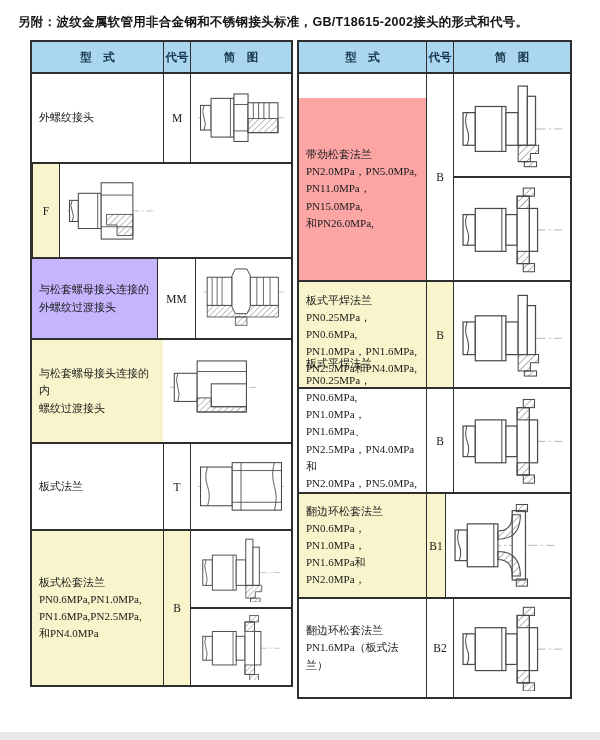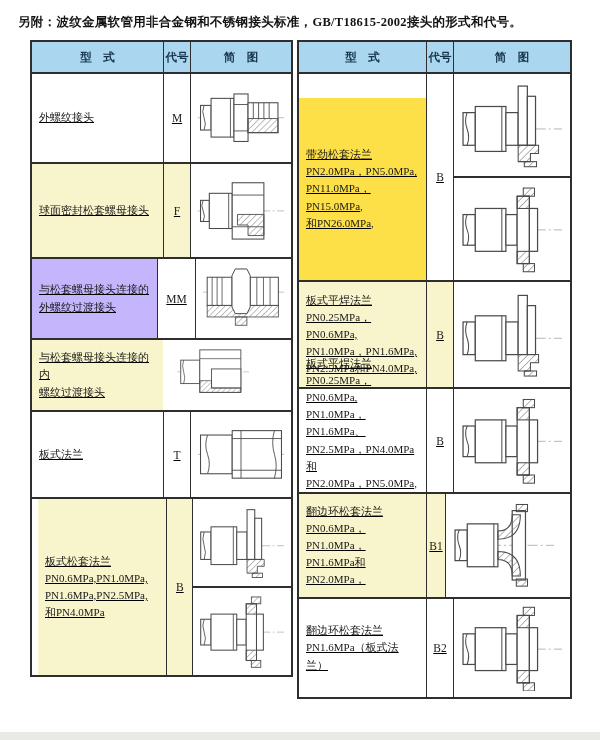--- a/index.html
+++ b/index.html
@@ -3,34 +3,34 @@
 <meta charset="utf-8">
 <style>
   html,body{margin:0;padding:0;}
   body{
     width:600px;height:740px;position:relative;background:#ffffff;
     font-family:"Liberation Sans",sans-serif;overflow:hidden;
   }
   .page-title{
     position:absolute;left:18px;top:14px;width:565px;
     font-size:12.5px;font-weight:bold;color:#141414;letter-spacing:.3px;
-    font-family:Liberation Serif, serif;
+    font-family:Liberation Sans, sans-serif;
   }
   .tbl{
     position:absolute;top:40px;display:flex;flex-direction:column;
     border:2px solid #2e2e2e;background:#fff;box-sizing:border-box;
   }
   #tblL{left:30px;width:263px;}
   #tblR{left:297px;width:275px;}
   .hrow{display:flex;flex:none;height:32px;box-sizing:border-box;
     border-bottom:2px solid #2e2e2e;}
   .hcell{display:flex;align-items:center;justify-content:center;
     font-size:11.5px;font-weight:bold;color:#15344a;box-sizing:border-box;
     font-family:"Liberation Serif",serif;text-align:center;}
-  .row{display:flex;flex:none;box-sizing:border-box;text-decoration:underline;}
+  .row{display:flex;flex:none;box-sizing:border-box;}
   .row + .row{border-top:2px solid #2e2e2e;}
   .hrow + .row{border-top:none;}
   .cell{box-sizing:border-box;}
   .mid{border-left:1.5px solid #2e2e2e;border-right:1.5px solid #2e2e2e;}
   .type-cell{
     display:flex;align-items:center;padding:4px 7px;
     font-size:11px;line-height:1.55;color:#191919;white-space:pre-line;
     font-family:"Liberation Serif",serif;
   }
   .code-cell{
@@ -85,21 +85,20 @@
     <rect class="h" x="58" y="43" width="34" height="16"></rect>
     <line class="s" x1="64" y1="25" x2="64" y2="43"></line>
     <line class="s" x1="70" y1="25" x2="70" y2="43"></line>
     <line class="s" x1="76" y1="25" x2="76" y2="43"></line>
     <line class="s" x1="82" y1="25" x2="82" y2="43"></line>
           </svg>
         </div>
       </div>
     </div>
     <div class="row" style="height: 95px;">
-      <div class="cell type-cell" style="width: 131px; background: rgb(248, 244, 203);">球面密封松套螺母接头</div>
       <div class="cell code-cell mid" style="width: 28px; background: rgb(248, 244, 203);">F</div>
       <div class="cell diag-cell" style="width: 100px;">
         <div class="dwrap">
           <svg viewBox="0 0 100 84" preserveAspectRatio="xMidYMid meet">
     <line class="cl" x1="1" y1="42" x2="99" y2="42"></line>
     <rect class="w" x="4" y="30" width="10" height="24"></rect>
     <path class="s" d="M7,30 q-3,6 0,12 q3,6 0,12"></path>
     <rect class="w" x="14" y="22" width="26" height="40"></rect>
     <line class="s" x1="36" y1="22" x2="36" y2="62"></line>
     <rect class="w" x="40" y="10" width="36" height="64"></rect>
@@ -126,21 +125,21 @@
     <line class="s" x1="24" y1="16" x2="24" y2="50"></line>
     <rect class="w" x="58" y="16" width="34" height="34"></rect>
     <line class="s" x1="66" y1="16" x2="66" y2="50"></line>
     <line class="s" x1="74" y1="16" x2="74" y2="50"></line>
     <line class="s" x1="82" y1="16" x2="82" y2="50"></line>
     <polygon class="w" points="40,6 54,6 58,14 58,52 54,60 40,60 36,52 36,14"></polygon>
           </svg>
         </div>
       </div>
     </div>
-    <div class="row" style="height: 72px;">
+    <div class="row" style="height: 104px;">
       <div class="cell type-cell" style="width: 131px; background: rgb(248, 244, 203);">与松套螺母接头连接的内
 螺纹过渡接头</div>
       <div class="cell diag-cell" style="width: 100px;">
         <div class="dwrap">
           <svg viewBox="0 0 100 84" preserveAspectRatio="xMidYMid meet">
     <line class="cl" x1="1" y1="38" x2="99" y2="38"></line>
     <rect class="w" x="6" y="22" width="26" height="32"></rect>
     <path class="s" d="M10,22 q-3,8 0,16 q3,8 0,16"></path>
     <rect class="w" x="32" y="8" width="56" height="58"></rect>
     <line class="s" x1="32" y1="20" x2="88" y2="20"></line>
@@ -161,21 +160,21 @@
     <path class="s" d="M12,20 q-4,11 0,22 q4,11 0,22"></path>
     <rect class="w" x="40" y="15" width="56" height="54"></rect>
     <line class="s" x1="50" y1="15" x2="50" y2="69"></line>
     <line class="s" x1="40" y1="24" x2="96" y2="24"></line>
     <line class="s" x1="40" y1="60" x2="96" y2="60"></line>
     <path class="s" d="M88,15 q-4,13 0,27 q4,13 0,27"></path>
           </svg>
         </div>
       </div>
     </div>
-    <div class="row" style="height: 178px; padding-left: 6px;">
+    <div class="row" style="height: 156px;">
       <div class="cell type-cell" style="width: 131px; background: rgb(248, 244, 203);">板式松套法兰
 PN0.6MPa,PN1.0MPa,
 PN1.6MPa,PN2.5MPa,
 和PN4.0MPa</div>
       <div class="cell code-cell mid" style="width: 28px; background: rgb(248, 244, 203);">B</div>
       <div class="cell diag-cell" style="width: 100px;">
         <div class="dwrap">
           <svg viewBox="0 0 100 84" preserveAspectRatio="xMidYMid meet">
     <line class="cl" x1="1" y1="46" x2="99" y2="46"></line>
     <rect class="w" x="2" y="30" width="12" height="32"></rect>
@@ -208,21 +207,21 @@
       </div>
     </div>
   </div>
 <div class="tbl" id="tblR">
     <div class="hrow" style="background: rgb(170, 214, 239);">
       <div class="hcell" style="width: 127px;">型　式</div>
       <div class="hcell mid" style="width: 28px;">代号</div>
       <div class="hcell" style="width: 116px;">简　图</div>
     </div>
     <div class="row" style="height: 206px;">
-      <div class="cell type-cell" style="width: 127px; background: #fde047; margin-top: 24px;">带劲松套法兰
+      <div class="cell type-cell" style="width: 127px; background: #fca5a5; margin-top: 24px;">带劲松套法兰
 PN2.0MPa，PN5.0MPa,
 PN11.0MPa，PN15.0MPa,
 和PN26.0MPa,</div>
       <div class="cell code-cell mid" style="width: 28px; background: rgb(255, 255, 255);">B</div>
       <div class="cell diag-cell" style="width: 116px;">
         <div class="dwrap">
           <svg viewBox="0 0 100 84" preserveAspectRatio="xMidYMid meet">
     <line class="cl" x1="1" y1="46" x2="99" y2="46"></line>
     <rect class="w" x="2" y="30" width="12" height="32"></rect>
     <path class="s" d="M6,30 q-3,8 0,16 q3,8 0,16"></path>

